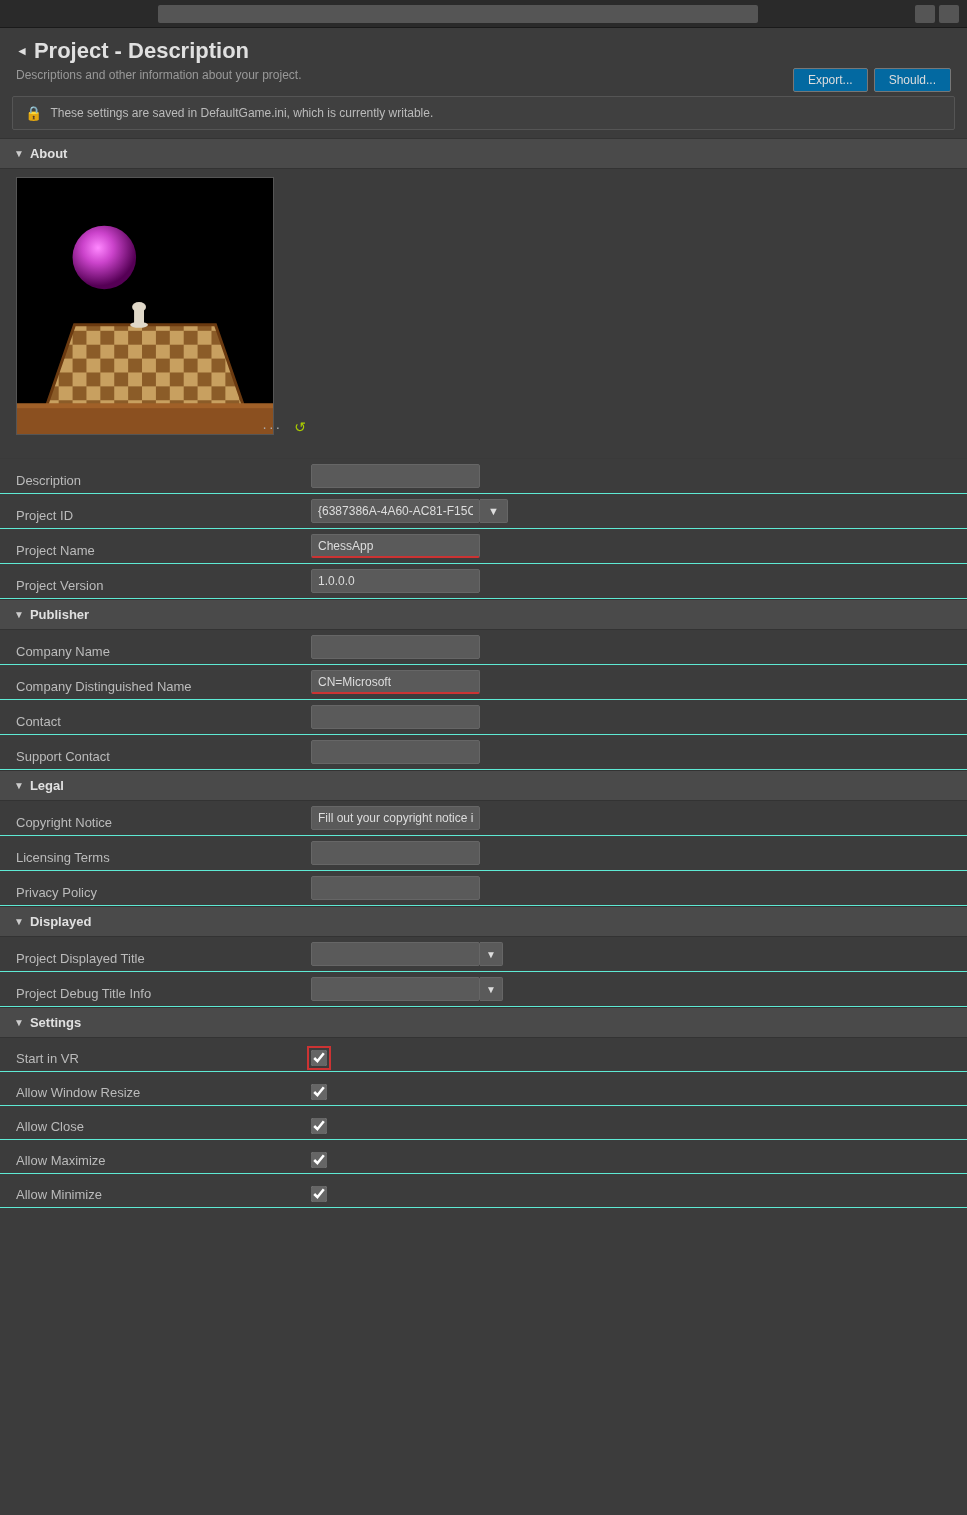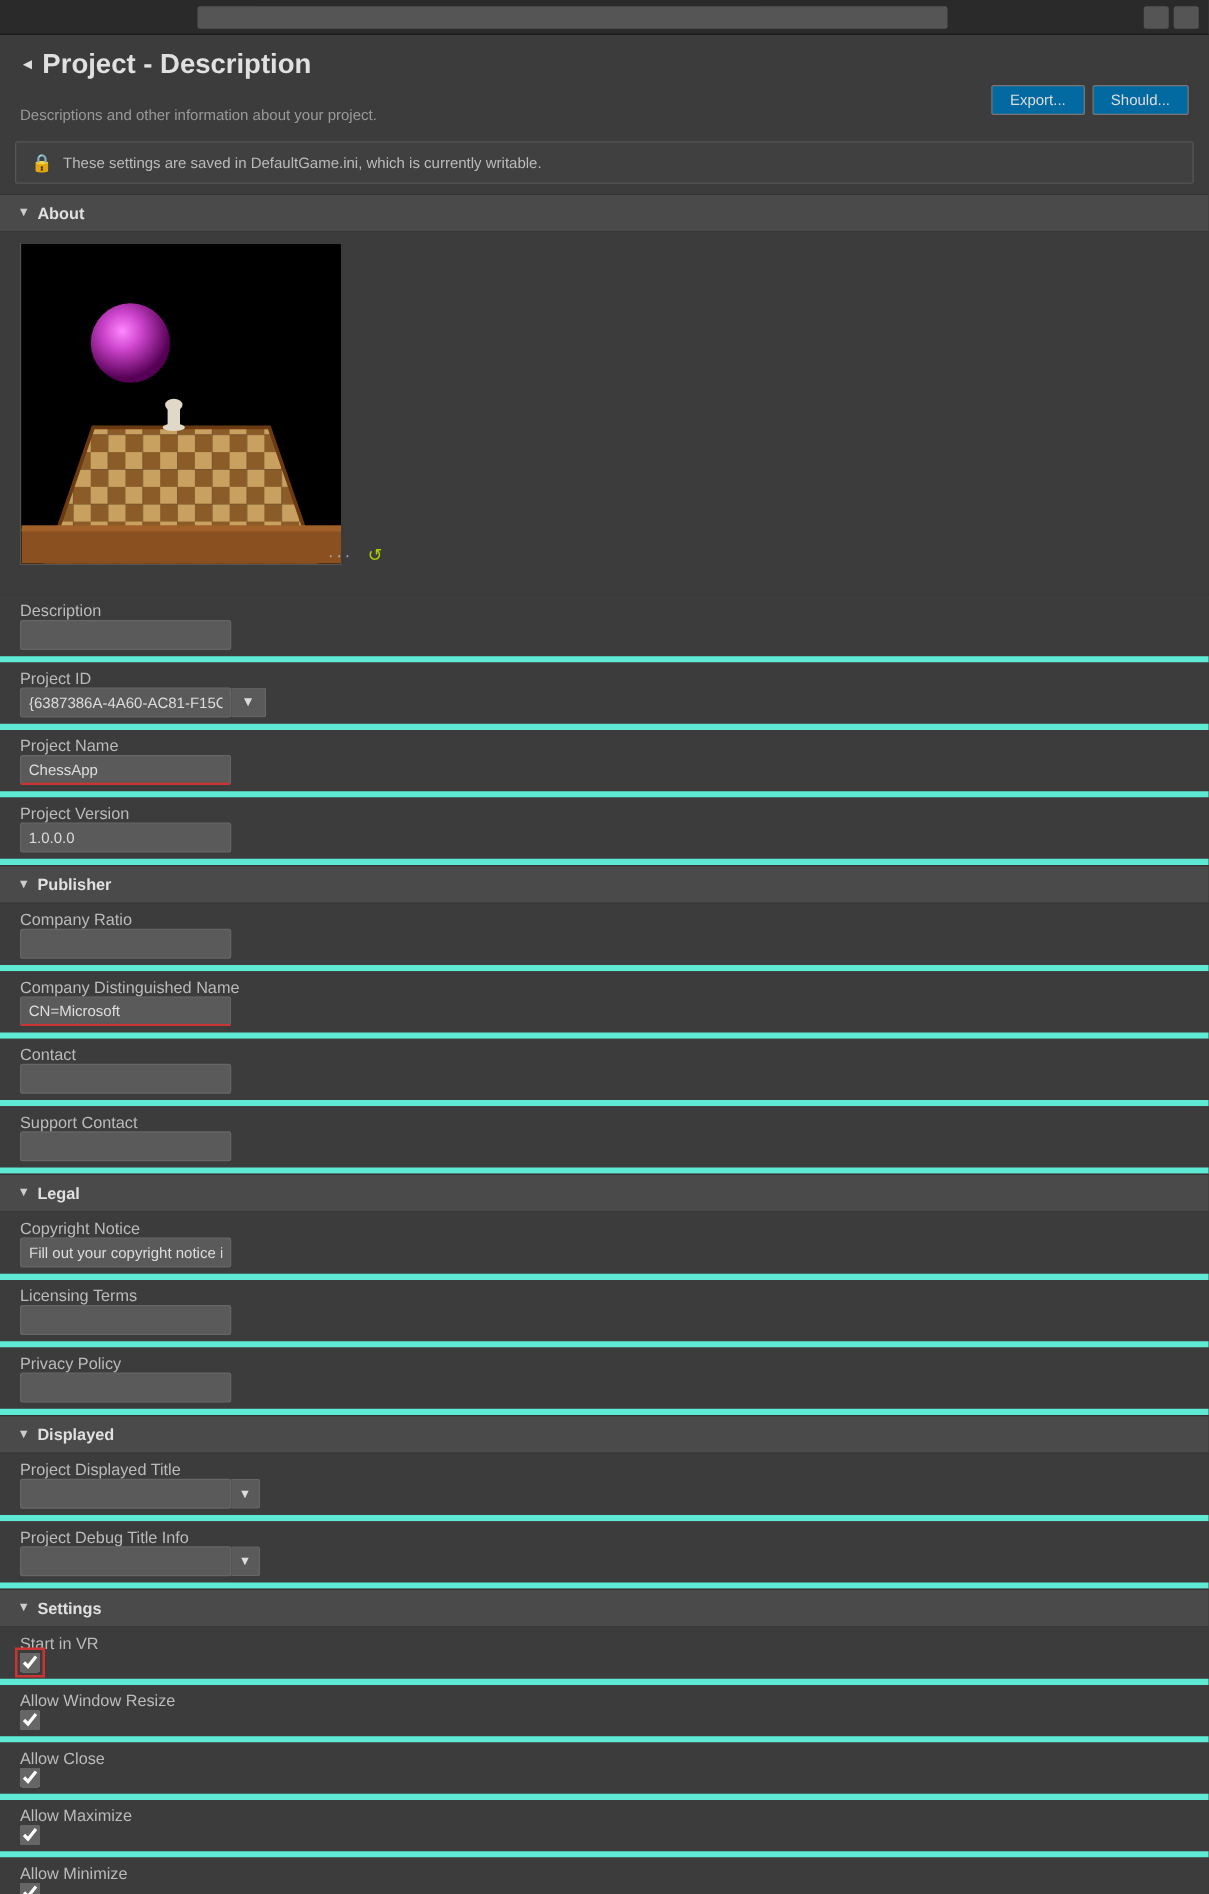--- a/index.html
+++ b/index.html
@@ -27,21 +27,21 @@
       font-size: 22px;
       font-weight: 600;
       color: #e0e0e0;
       display: flex;
       align-items: center;
       gap: 6px;
     }
     .page-subtitle {
       color: #999;
       font-size: 12px;
-      margin-top: 21px;
+      margin-top: 4px;
     }
     .header-buttons {
       position: absolute;
       top: 40px;
       right: 16px;
       display: flex;
       gap: 6px;
     }
     .btn {
       background: #0369a1;
@@ -83,26 +83,25 @@
       border-top: 1px solid #333;
       border-bottom: 1px solid #333;
       cursor: pointer;
     }
     .section-arrow {
       font-size: 10px;
       color: #ccc;
     }
     .field-row {
       display: flex;
-      align-items: flex-start;
+      align-items: flex-end;
       padding: 5px 0 5px 16px;
-      border-bottom: 5px solid #5eead4;
+      border-bottom: 1px solid #5eead4;
       min-height: 34px;
       background: #3c3c3c;
-      flex-direction: column;
     }
     .field-row:nth-child(even) { background: #3c3c3c; }
     .field-label {
       width: 295px;
       min-width: 295px;
       color: #bbb;
       font-size: 13px;
       padding-right: 10px;
     }
     .field-value {
@@ -352,21 +351,21 @@
     </div>
   </div>
 
   <div class="section">
     <div class="section-header">
       <span class="section-arrow">▼</span>
       <span>Publisher</span>
     </div>
 
     <div class="field-row">
-      <div class="field-label">Company Ratio</div>
+      <div class="field-label">Company Name</div>
       <div class="field-value">
         <input type="text" class="medium" value="" style="">
       </div>
     </div>
 
     <div class="field-row">
       <div class="field-label">Company Distinguished Name</div>
       <div class="field-value">
         <input type="text" class="medium input-with-border-red" value="CN=Microsoft" style="">
       </div>

